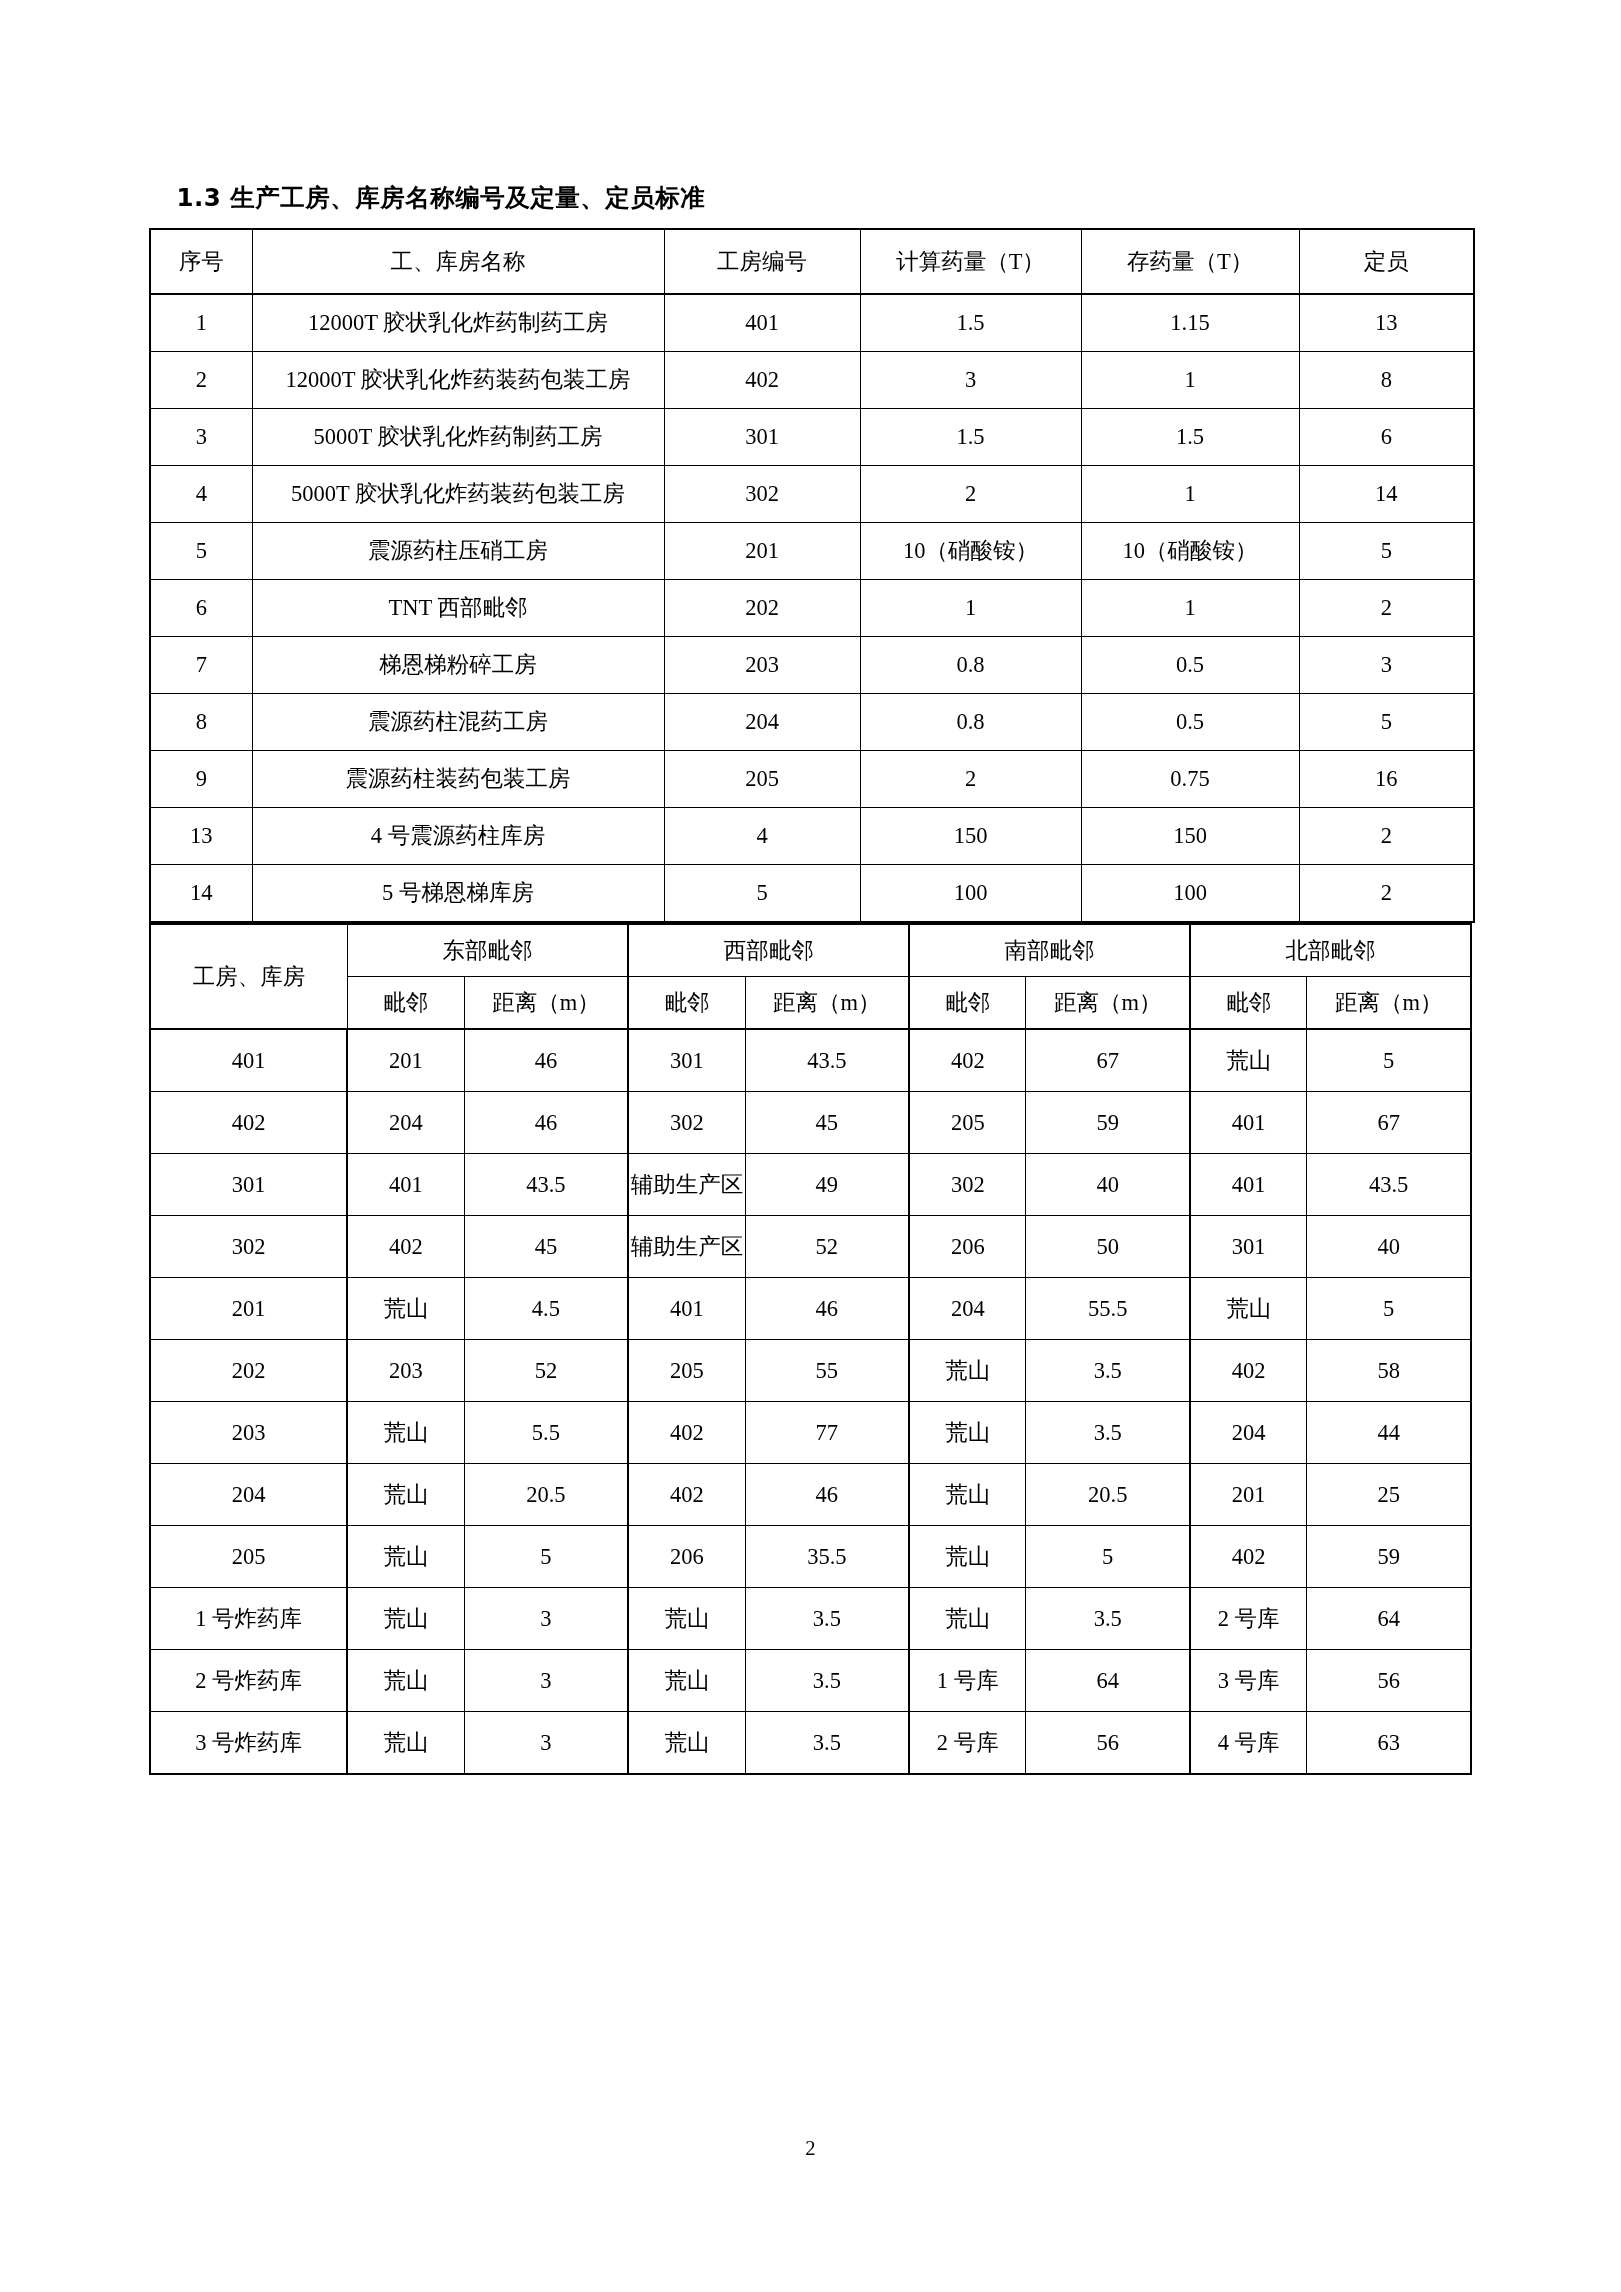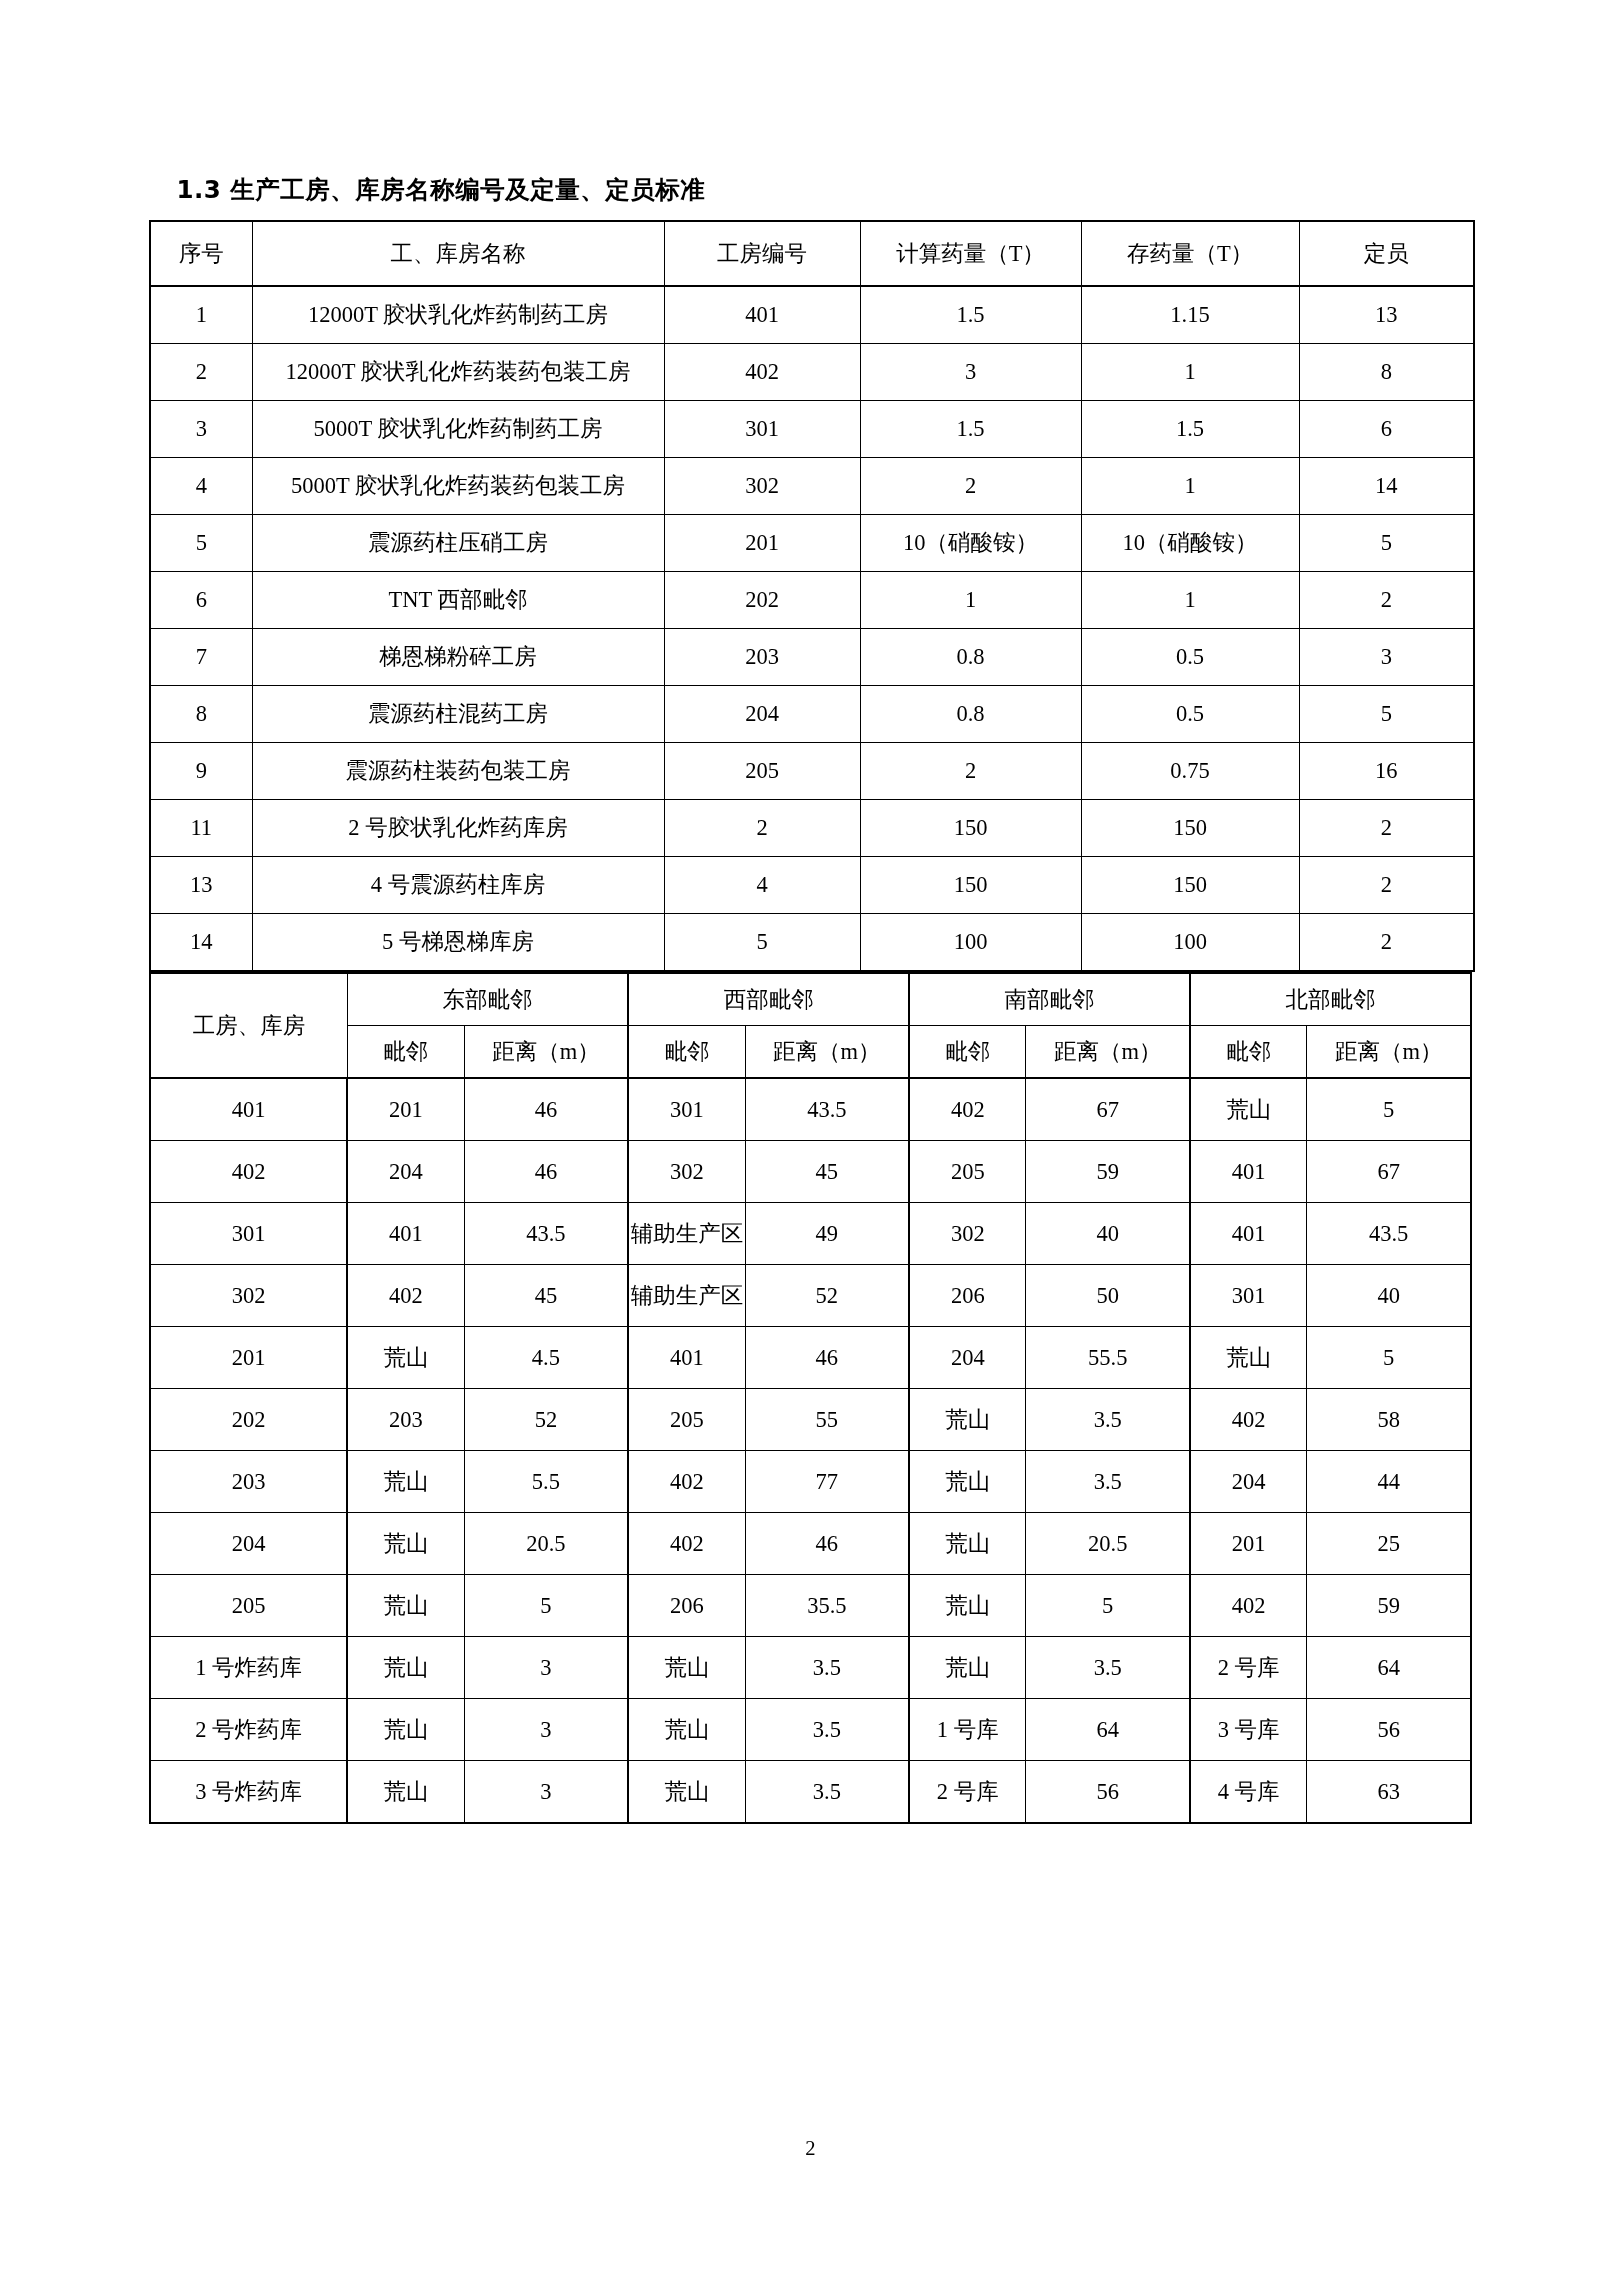--- a/index.html
+++ b/index.html
@@ -18,21 +18,21 @@
   .page {
     position: relative;
     width: 1621px;
     height: 2293px;
     box-sizing: border-box;
     padding: 0;
   }
   .content {
     position: absolute;
     left: 149px;
-    top: 175px;
+    top: 183px;
     width: 1323px;
   }
   h2.heading {
     font-family: "DejaVu Sans", "Liberation Sans", sans-serif;
     font-size: 24.5px;
     font-weight: bold;
     letter-spacing: 0.5px;
     margin: 0 0 15.7px 27.4px;
     padding: 0;
     line-height: 1.2;
@@ -181,28 +181,20 @@
             <td>0.5</td>
             <td>5</td>
           </tr>
           <tr>
             <td>9</td>
             <td>震源药柱装药包装工房</td>
             <td>205</td>
             <td>2</td>
             <td>0.75</td>
             <td>16</td>
-          </tr>
-          <tr>
-            <td>11</td>
-            <td>2 号胶状乳化炸药库房</td>
-            <td>2</td>
-            <td>150</td>
-            <td>150</td>
-            <td>2</td>
           </tr>
           <tr>
             <td>13</td>
             <td>4 号震源药柱库房</td>
             <td>4</td>
             <td>150</td>
             <td>150</td>
             <td>2</td>
           </tr>
           <tr>

